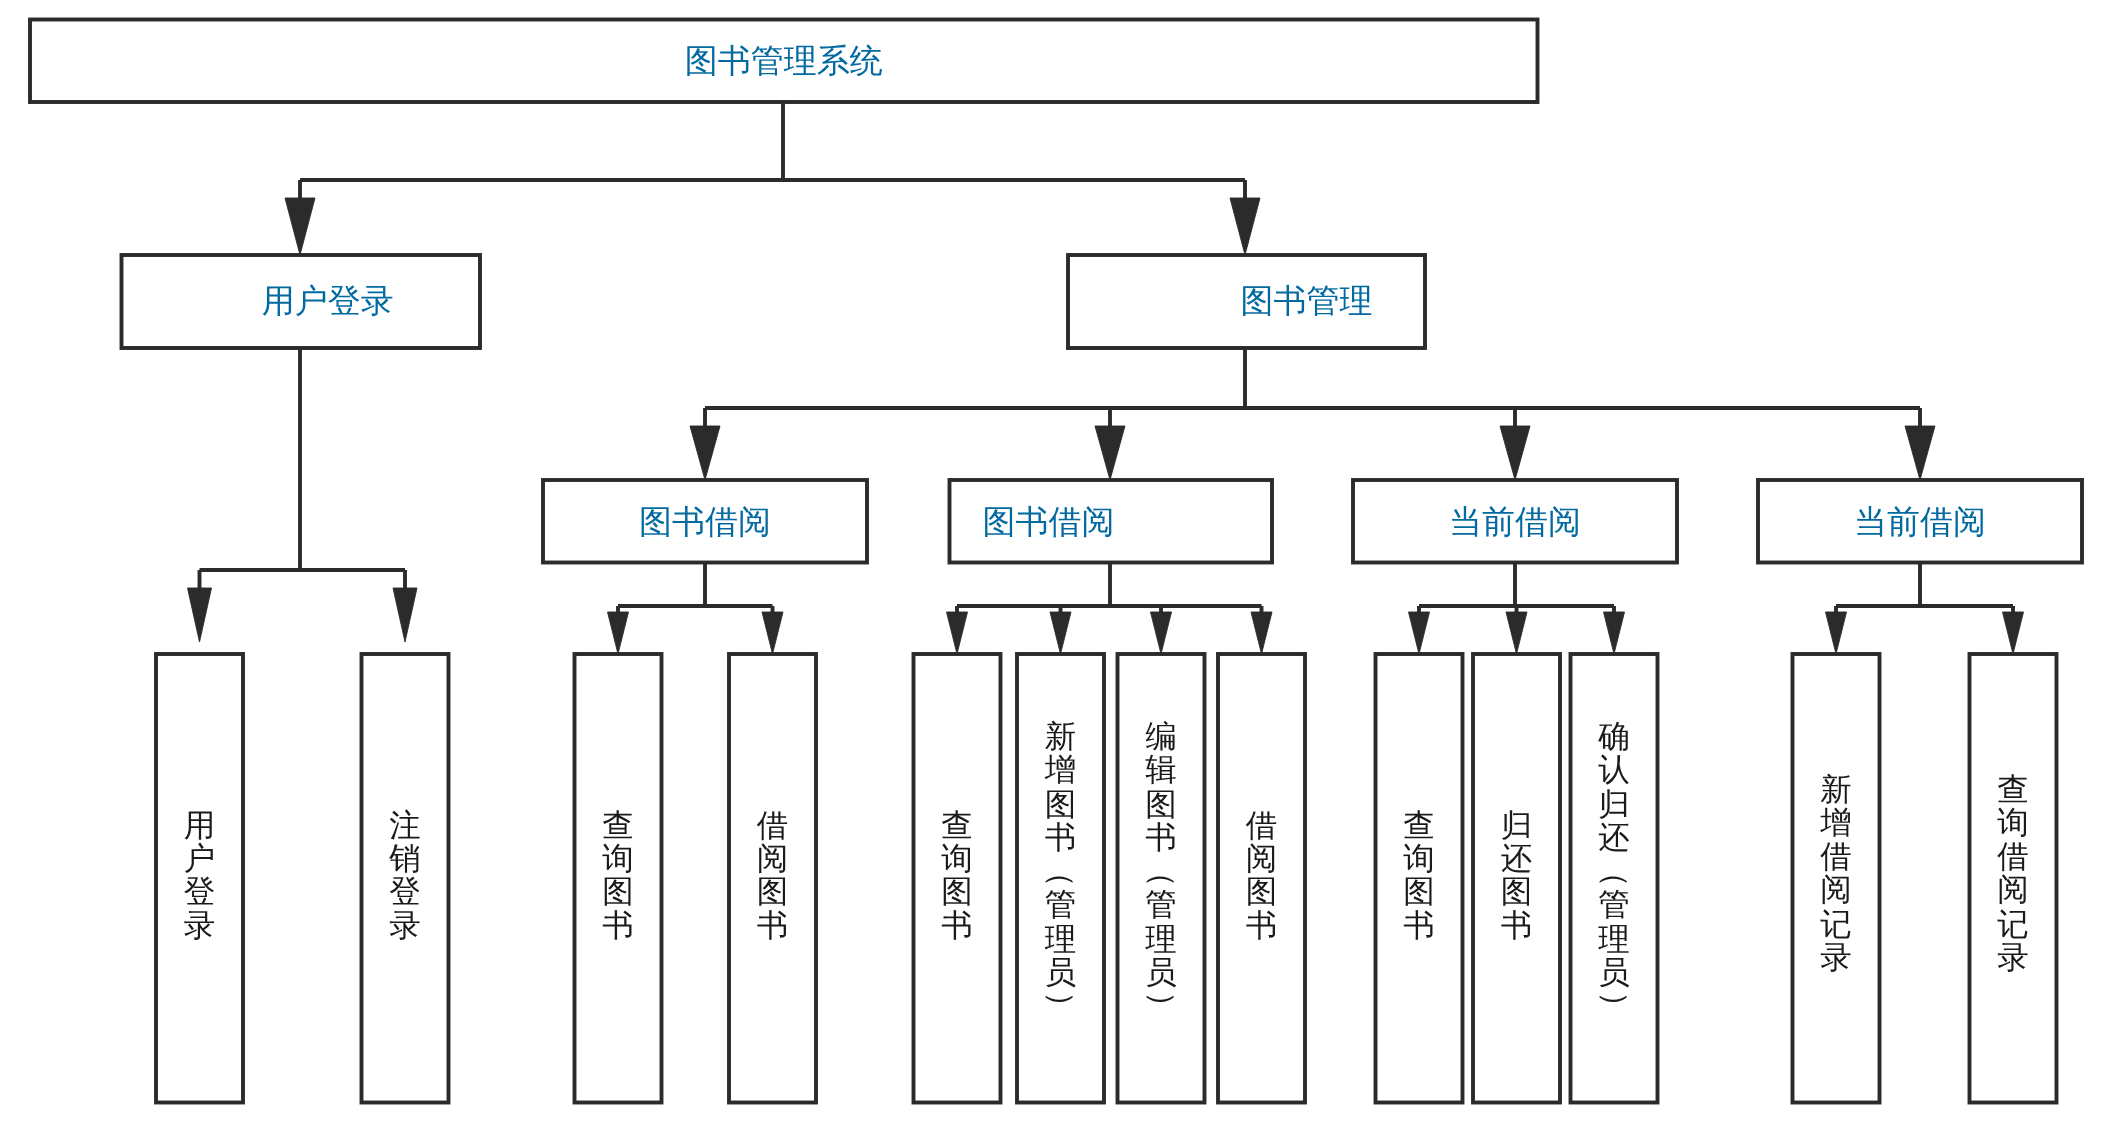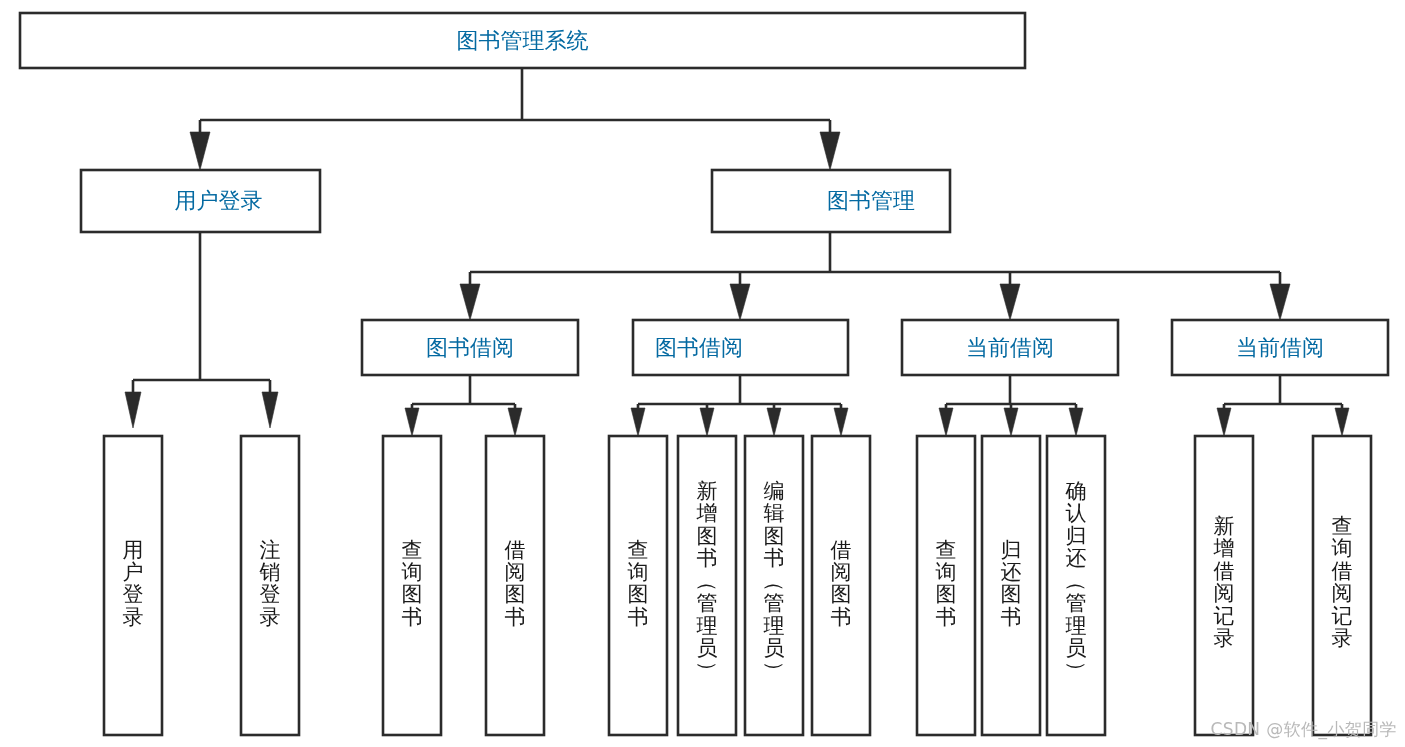--- a/index.html
+++ b/index.html
@@ -296,14 +296,13 @@
     </div>
   <div class="vlabel-wrap" style="left: 1313px; top: 436px; width: 58px; height: 299px; padding-top: 79px;">
       <span class="v-char">查</span>
       <span class="v-char">询</span>
       <span class="v-char">借</span>
       <span class="v-char">阅</span>
       <span class="v-char">记</span>
       <span class="v-char">录</span>
     </div>
 
-  <div class="watermark">CSDN @软件_小贺同学</div>
 </div>
 
 </body></html>

